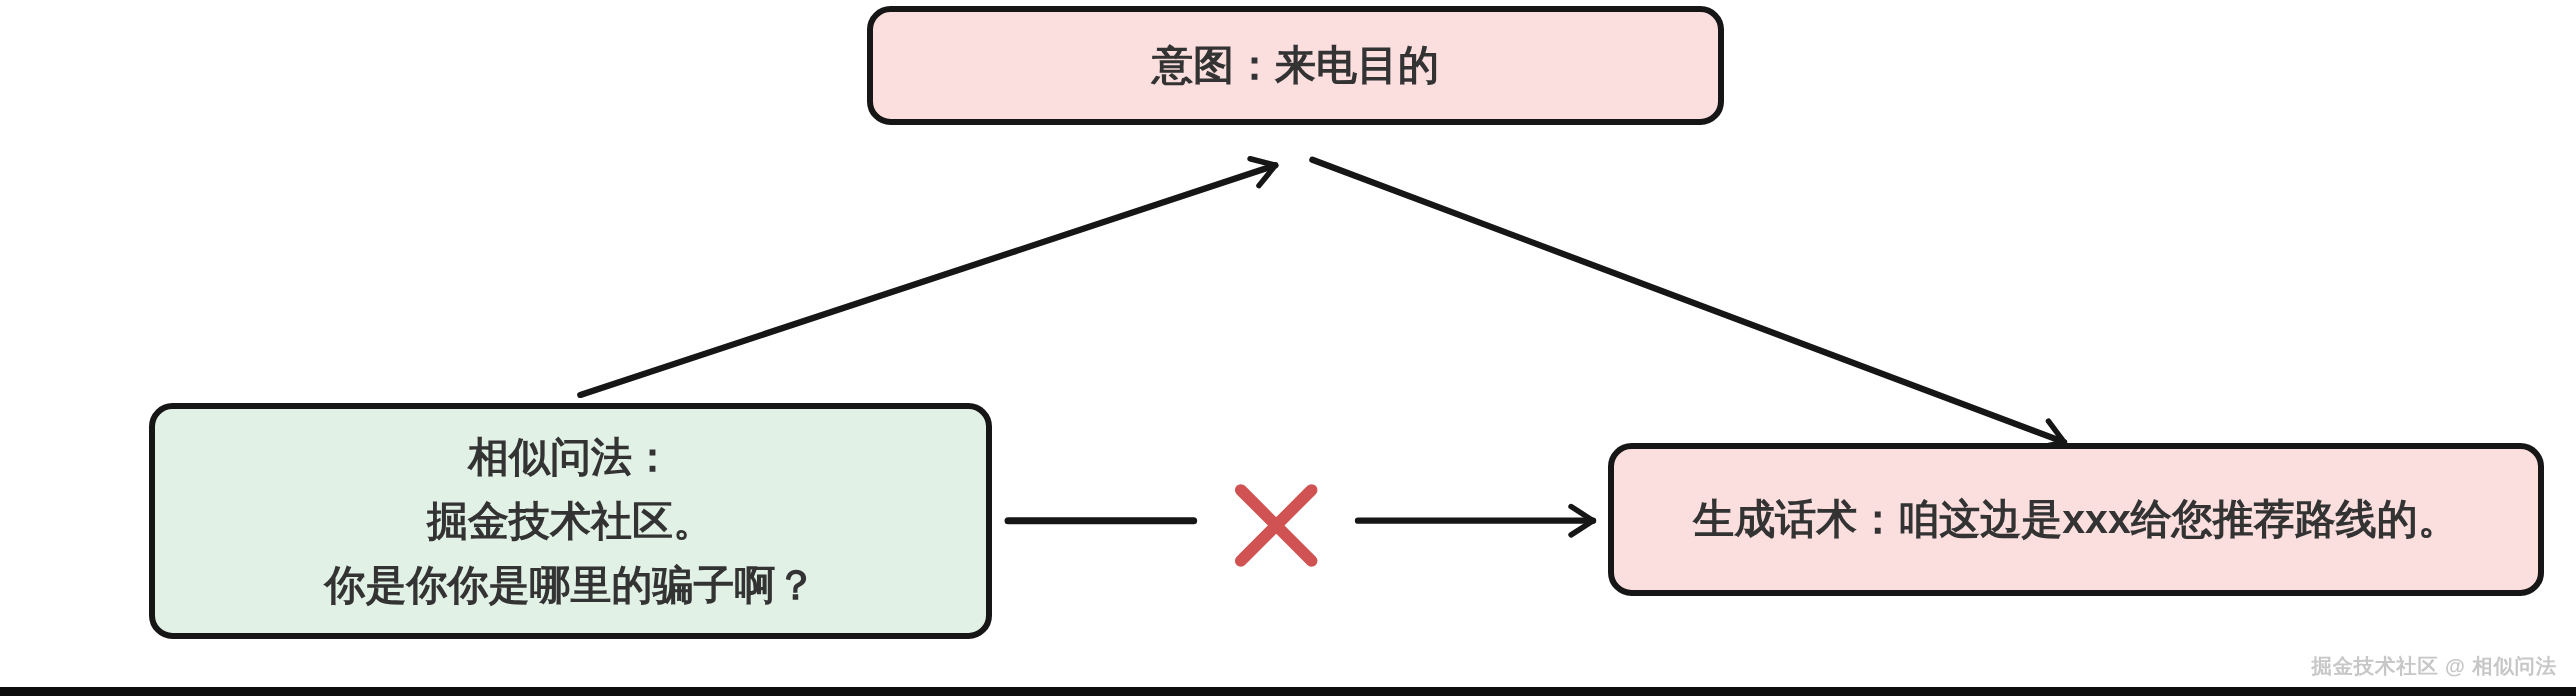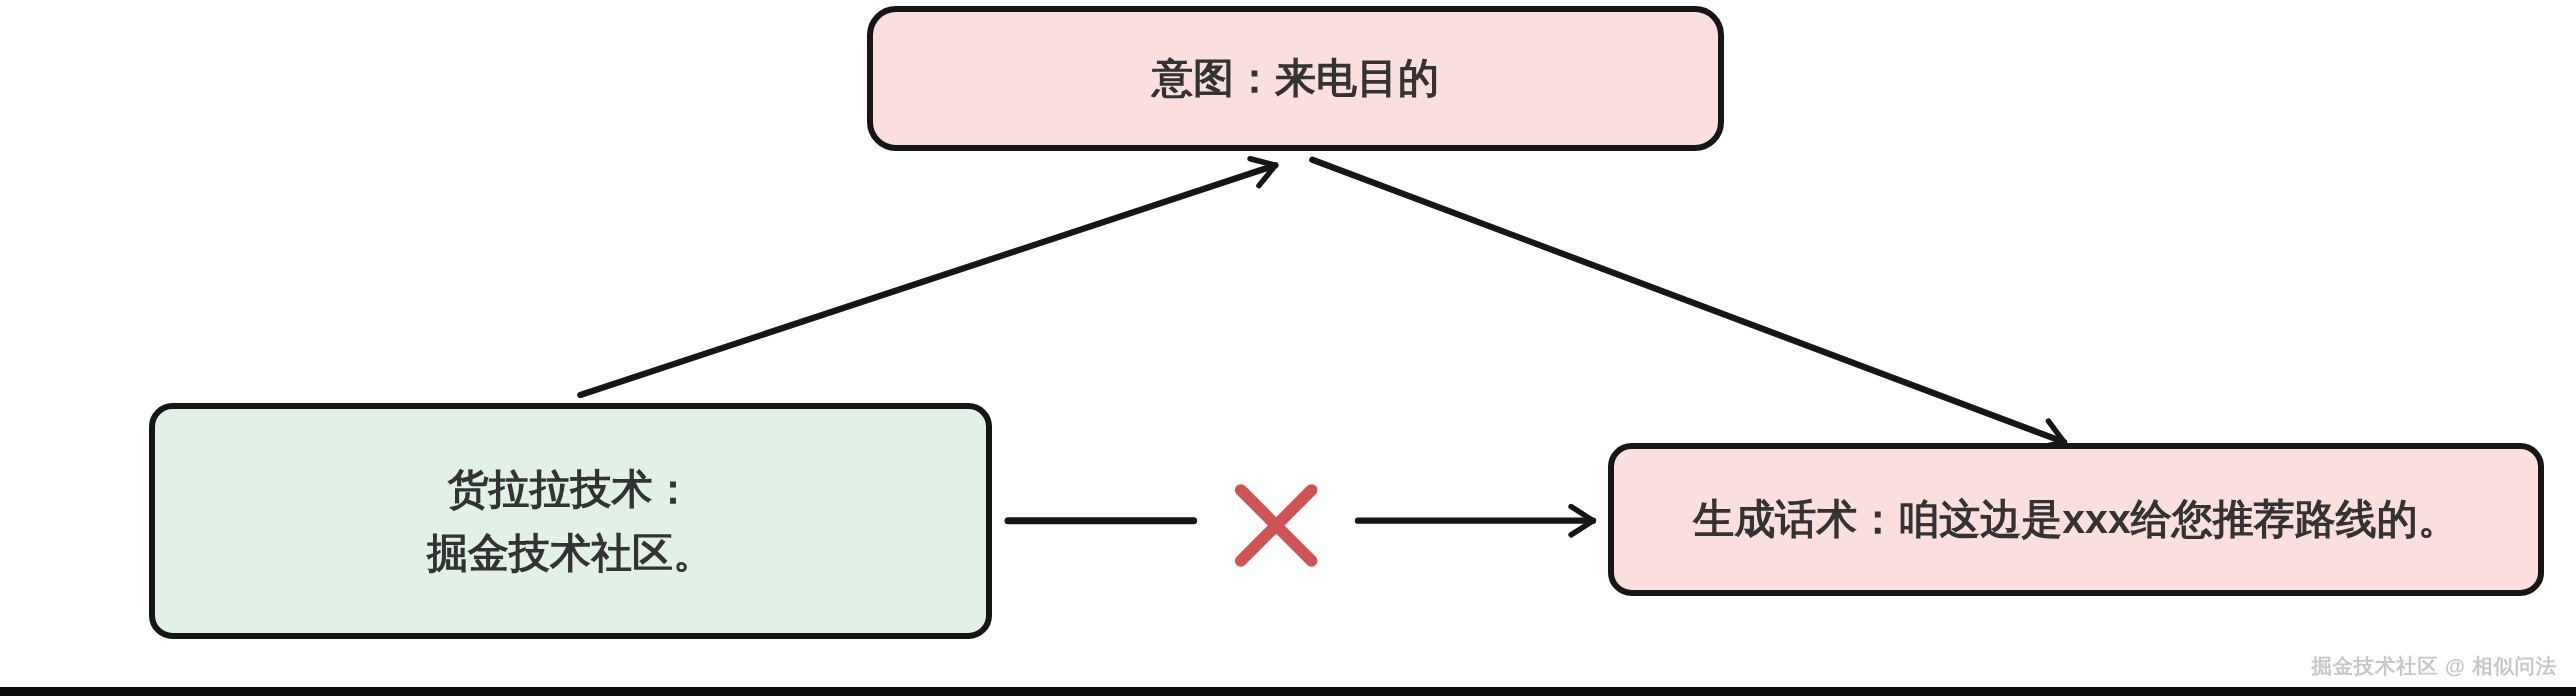--- a/index.html
+++ b/index.html
@@ -27,21 +27,21 @@
     border-radius:23.6px;
     display:flex;
     flex-direction:column;
     align-items:center;
     justify-content:center;
     text-align:center;
     color:var(--text);
     font-weight:600;
     font-size:41px;
   }
-  .node-intent{left:867px;top:6.3px;width:857px;height:145px;background:var(--node_pink);border-radius:29px;}
+  .node-intent{left:867px;top:6.3px;width:857px;height:119px;background:var(--node_pink);}
   .node-similar{left:149px;top:403px;width:843px;height:236px;background:var(--node_green);line-height:64px;}
   .node-script{left:1608px;top:443px;width:936px;height:153px;background:var(--node_pink);}
   .watermark{
     position:absolute;right:19px;bottom:17.3px;
     font-size:20.4px;font-weight:700;letter-spacing:0.8px;
     color:var(--watermark);
     text-shadow:0 0.8px 0.8px rgba(255,255,255,0.9);
   }
   .bottom-bar{position:absolute;left:0;bottom:0;width:100%;height:10.2px;background:var(--bar);}
 </style>
@@ -69,22 +69,23 @@
       <line x1="1578" y1="623" x2="1668" y2="713" stroke="#d05252" stroke-width="15" stroke-linecap="round"></line>
       <line x1="1668" y1="623" x2="1578" y2="713" stroke="#d05252" stroke-width="15" stroke-linecap="round"></line>
     </g>
   </svg>
 
   <div class="node node-intent">
     <div>意图：来电目的</div>
   </div>
 
   <div class="node node-similar">
-    <div>货拉拉技术：</div>
+    <div>相似问法：</div>
     <div>掘金技术社区。</div>
+    <div>你是你你是哪里的骗子啊？</div>
   </div>
 
   <div class="node node-script">
     <div>生成话术：咱这边是xxx给您推荐路线的。</div>
   </div>
 
   <div class="watermark">掘金技术社区 @ 相似问法</div>
 
   <div class="bottom-bar"></div>
 

